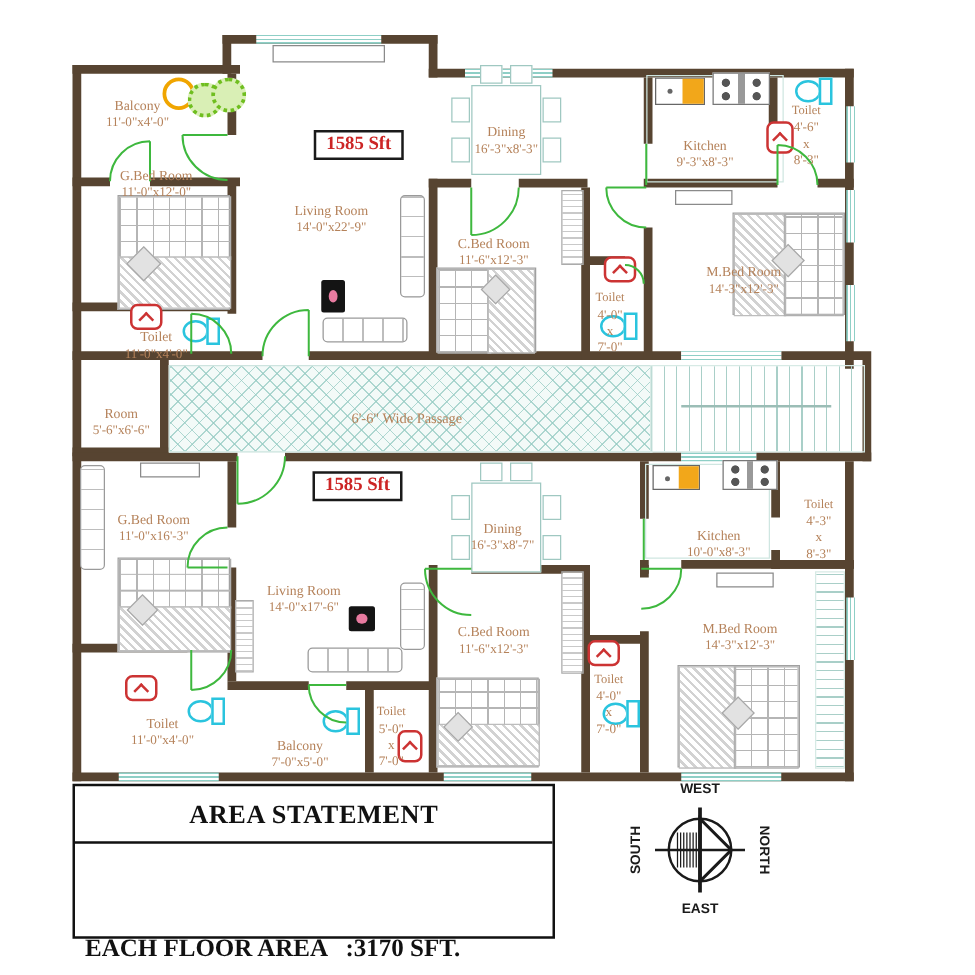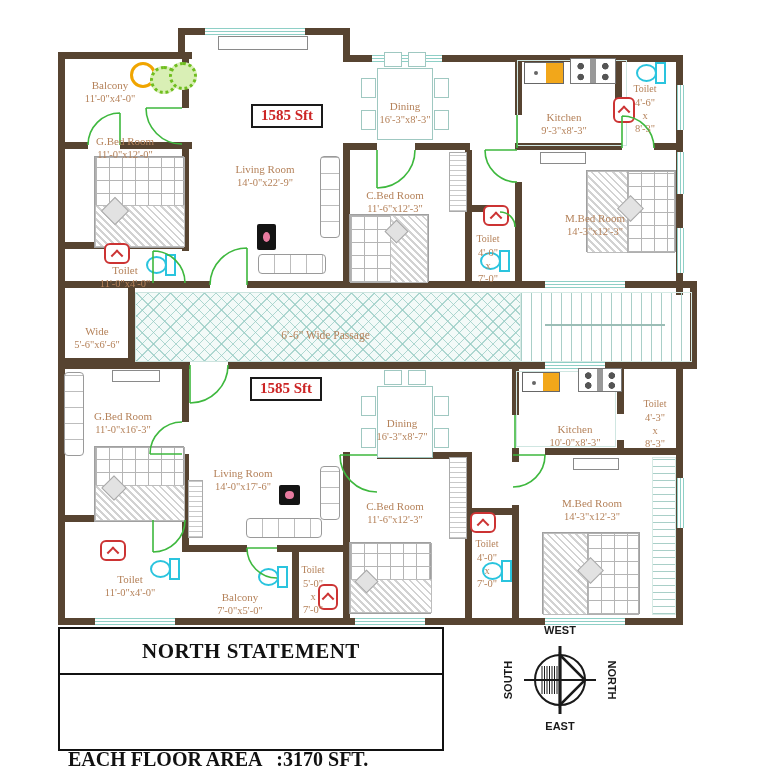--- a/index.html
+++ b/index.html
@@ -284,21 +284,21 @@
 x
 8'-3"</span></div>
   <div class="rl" style="left:533px;top:197px;width:124px">
     <span class="nm">M.Bed Room</span><span class="dims">14'-3"x12'-3"</span></div>
   <div class="rl" style="left:460px;top:220px;width:56px;font-size:10px">
     <span class="nm">Toilet</span><span class="dims">4'-0"
 x
 7'-0"</span></div>
 
   <div class="rl" style="left:62px;top:310px;width:70px">
-    <span class="nm">Wide</span><span class="dims">5'-6"x6'-6"</span></div>
+    <span class="nm">Room</span><span class="dims">5'-6"x6'-6"</span></div>
   <div class="rl" style="left:238px;top:313px;width:175px;font-size:11.5px">
     <span class="nm">6'-6" Wide Passage</span></div>
   <div class="badge" style="left:251px;top:104px">1585 Sft</div>
   <div class="badge" style="left:250px;top:377px">1585 Sft</div>
 
   <div class="rl" style="left:64px;top:395px;width:118px">
     <span class="nm">G.Bed Room</span><span class="dims">11'-0"x16'-3"</span></div>
   <div class="rl" style="left:178px;top:452px;width:130px">
     <span class="nm">Living Room</span><span class="dims">14'-0"x17'-6"</span></div>
   <div class="rl" style="left:75px;top:558px;width:110px">
@@ -320,21 +320,21 @@
 x
 8'-3"</span></div>
   <div class="rl" style="left:530px;top:482px;width:124px">
     <span class="nm">M.Bed Room</span><span class="dims">14'-3"x12'-3"</span></div>
   <div class="rl" style="left:458px;top:525px;width:58px;font-size:10px">
     <span class="nm">Toilet</span><span class="dims">4'-0"
 x
 7'-0"</span></div>
 
   <div class="stmt">
-    <div class="hd">NORTH STATEMENT</div>
+    <div class="hd">AREA STATEMENT</div>
     <div class="bd">
       <div>EACH FLOOR AREA   :3170 SFT.</div>
       
     </div>
   </div>
 
   <svg id="compass" width="116" height="124" viewBox="0 0 116 124">
     <g stroke="#1a1a1a" stroke-width="2" fill="none">
       <line x1="22" y1="62" x2="94" y2="62"></line>
       <line x1="58" y1="28" x2="58" y2="96" stroke-width="3"></line>

